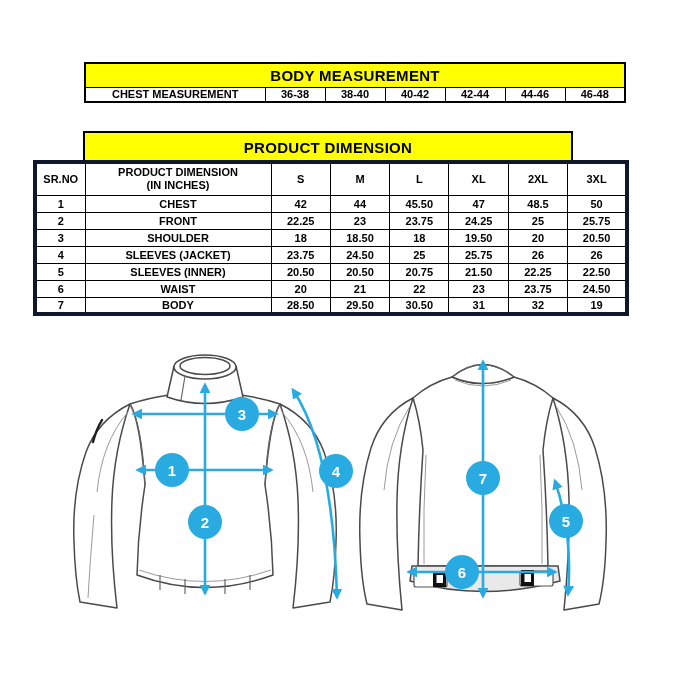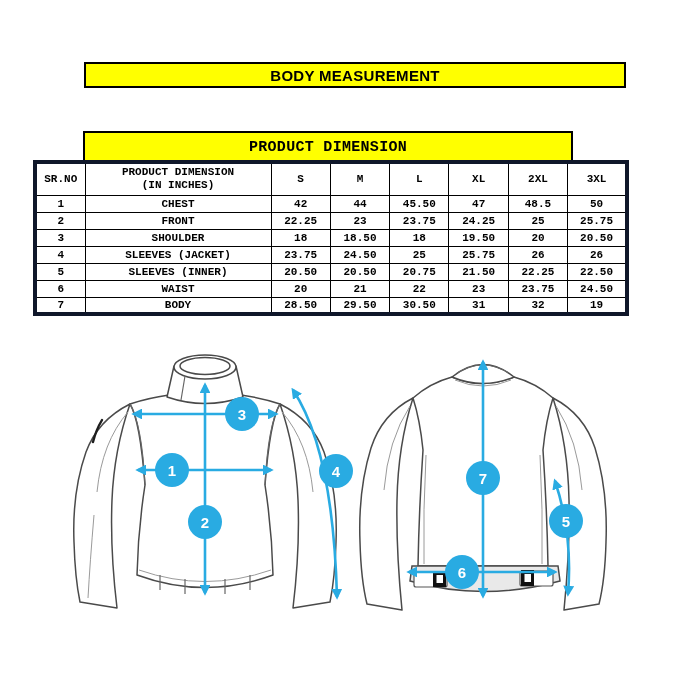--- a/index.html
+++ b/index.html
@@ -16,21 +16,21 @@
   }
   table{border-collapse:collapse;table-layout:fixed;}
   td{border:1.5px solid #000;text-align:center;font-weight:700;padding:0;vertical-align:middle;}
 
   
   .t1{position:absolute;left:84px;top:62px;width:540px;border:2px solid #000;}
   .t1 .title-cell{background:var(--accent-yellow);font-size:15px;height:24px;letter-spacing:.3px;}
   .t1 td{font-size:11px;height:15px;}
 
   
-  .t2wrap{position:absolute;left:33px;top:131px;width:540px;font-family:Liberation Mono, monospace;}
+  .t2wrap{position:absolute;left:33px;top:131px;width:540px;}
   .t2title-row{display:flex;}
   .t2spacer{width:50px;}
   .t2title{
     flex:1;background:var(--accent-yellow);border:2px solid #000;border-bottom:none;
     font-weight:700;font-size:15px;text-align:center;padding:6px 0 4px;letter-spacing:.3px;
   }
   .t2{width:592px;border:4px solid #0f172a;}
   .t2 td{font-size:11px;height:17px;}
   .t2 .hdr td{height:33px;}
   .dim-hdr span{display:block;line-height:1.25;}
@@ -58,20 +58,29 @@
 <div class="page">
 
   <table class="t1">
     <colgroup>
         <col style="width:180px">
         <col span="6" style="width:60px">
       </colgroup>
     <tbody>
         <tr>
       <td colspan="7" class="title-cell">BODY MEASUREMENT</td>
+    </tr>
+    <tr>
+      <td>CHEST MEASUREMENT</td>
+      <td>36-38</td>
+      <td>38-40</td>
+      <td>40-42</td>
+      <td>42-44</td>
+      <td>44-46</td>
+      <td>46-48</td>
     </tr>
   </tbody>
     </table>
 
   <div class="t2wrap">
     <div class="t2title-row">
       <div class="t2spacer"></div>
       <div class="t2title">PRODUCT DIMENSION</div>
     </div>
     <table class="t2">

